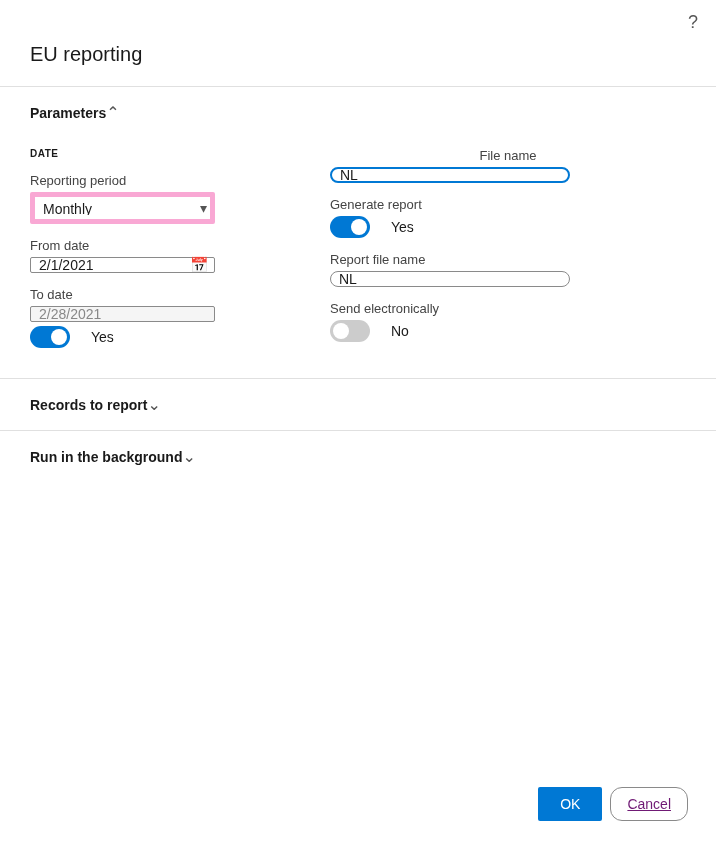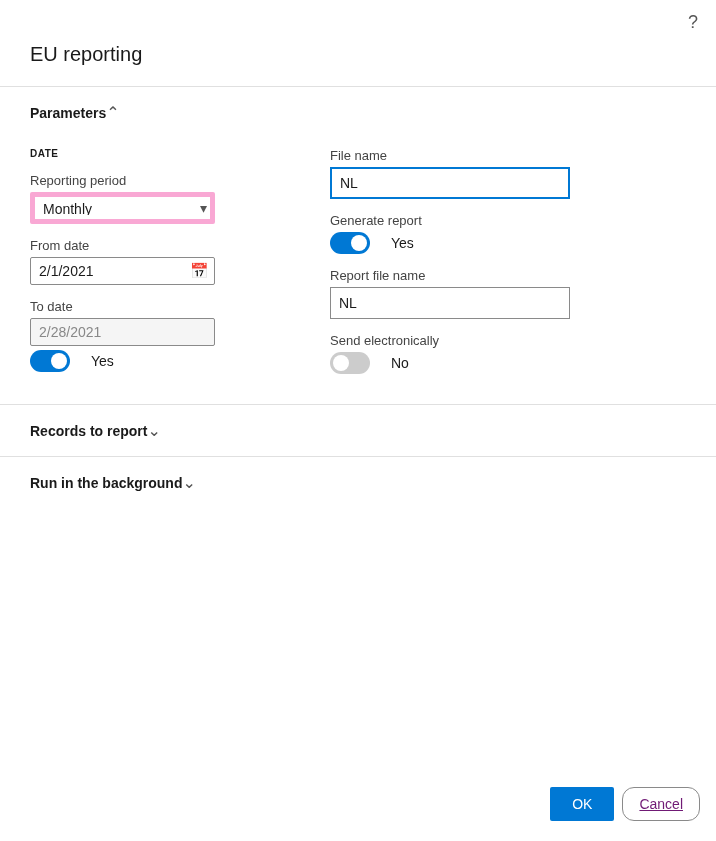--- a/index.html
+++ b/index.html
@@ -85,20 +85,21 @@
 
     .field-label {
       font-size: 13px;
       color: #444;
       margin-bottom: 4px;
       margin-top: 14px;
     }
 
     .field-label:first-of-type {
       margin-top: 0;
+      text-align: center;
     }
 
     .select-field {
       width: 185px;
       height: 32px;
       border: 5px solid #f9a8d4;
       border-radius: 2px;
       padding: 4px 30px 4px 8px;
       font-size: 14px;
       color: #1a1a1a;
@@ -124,21 +125,21 @@
       color: #555;
     }
 
     .date-input-wrapper {
       position: relative;
       display: inline-block;
     }
 
     .date-input {
       width: 185px;
-      height: 28px;
+      height: 16px;
       border: 1px solid #8a8a8a;
       border-radius: 2px;
       padding: 4px 32px 4px 8px;
       font-size: 14px;
       color: #1a1a1a;
       background: #fff;
     }
 
     .date-input.readonly {
       background: #f5f5f5;
@@ -150,23 +151,23 @@
       right: 6px;
       top: 50%;
       transform: translateY(-50%);
       font-size: 15px;
       color: #555;
       pointer-events: none;
     }
 
     .text-input {
       width: 240px;
-      height: 32px;
+      height: 16px;
       border: 2px solid #0078d4;
-      border-radius: 0;
+      border-radius: 10px;
       padding: 4px 8px;
       font-size: 14px;
       color: #1a1a1a;
       background: #fff;
       outline: none;
     }
 
     .text-input.normal {
       border: 1px solid #8a8a8a;
     }
@@ -237,21 +238,21 @@
       letter-spacing: 0.05em;
       text-transform: uppercase;
       margin-top: 20px;
       margin-bottom: 10px;
       color: #1a1a1a;
     }
 
     .bottom-bar {
       position: absolute;
       bottom: 20px;
-      right: 16px;
+      right: 28px;
       display: flex;
       gap: 8px;
     }
 
     .btn-ok {
       background: #0078d4;
       color: #fff;
       border: none;
       border-radius: 2px;
       padding: 8px 22px;

